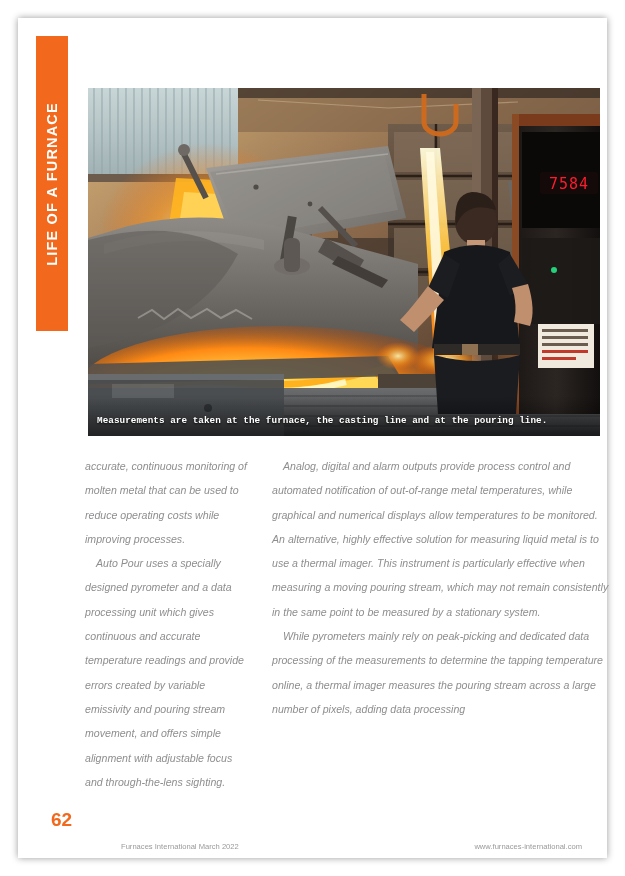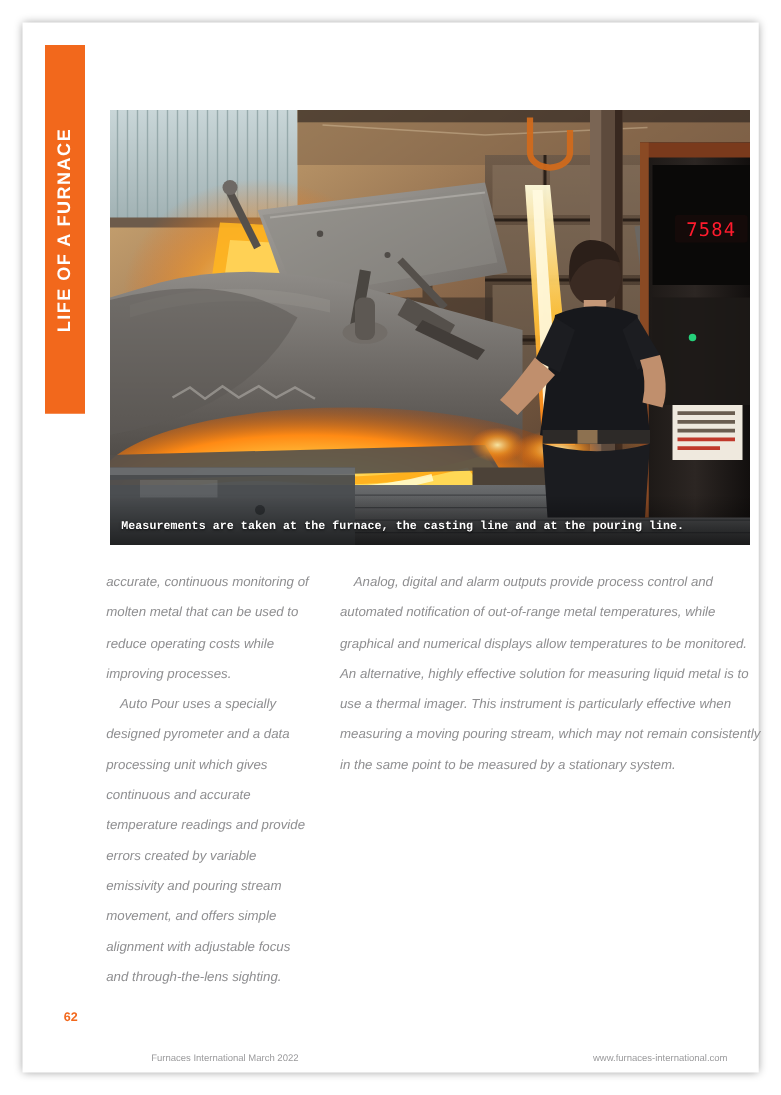--- a/index.html
+++ b/index.html
@@ -129,21 +129,21 @@
   }
 
   
   .page-number {
     position: absolute;
     left: 33px;
     top: 791px;
     color: #f2681c;
     font-family: "Liberation Sans", sans-serif;
     font-weight: bold;
-    font-size: 10px;
+    font-size: 19px;
   }
 
   
   .footer-left {
     position: absolute;
     left: 67px;
     top: 824px;
     color: #9a9a9c;
     font-family: "Liberation Sans", sans-serif;
     font-size: 7.6px;
@@ -435,20 +435,21 @@
     <div class="columns">
 
       <div class="col col-left">
         <p>accurate, continuous monitoring of molten metal that can be used to reduce operating costs while improving processes.</p>
         <p class="indent">Auto Pour uses a specially designed pyrometer and a data processing unit which gives continuous and accurate temperature readings and provide errors created by variable emissivity and pouring stream movement, and offers simple alignment with adjustable focus and through-the-lens sighting.</p>
       </div>
 
       <div class="col col-right">
         <p class="indent">Analog, digital and alarm outputs provide process control and automated notification of out-of-range metal temperatures, while graphical and numerical displays allow temperatures to be monitored.</p>
         <p>An alternative, highly effective solution for measuring liquid metal is to use a thermal imager. This instrument is particularly effective when measuring a moving pouring stream, which may not remain consistently in the same point to be measured by a stationary system.</p>
+        <p class="indent">While pyrometers mainly rely on peak-picking and dedicated data processing of the measurements to determine the tapping temperature online, a thermal imager measures the pouring stream across a large number of pixels, adding data processing</p>
       </div>
 
     </div>
 
     <div class="page-number">62</div>
 
     <div class="footer-left">Furnaces International March 2022</div>
     <div class="footer-right">www.furnaces-international.com</div>
 
   </div>

